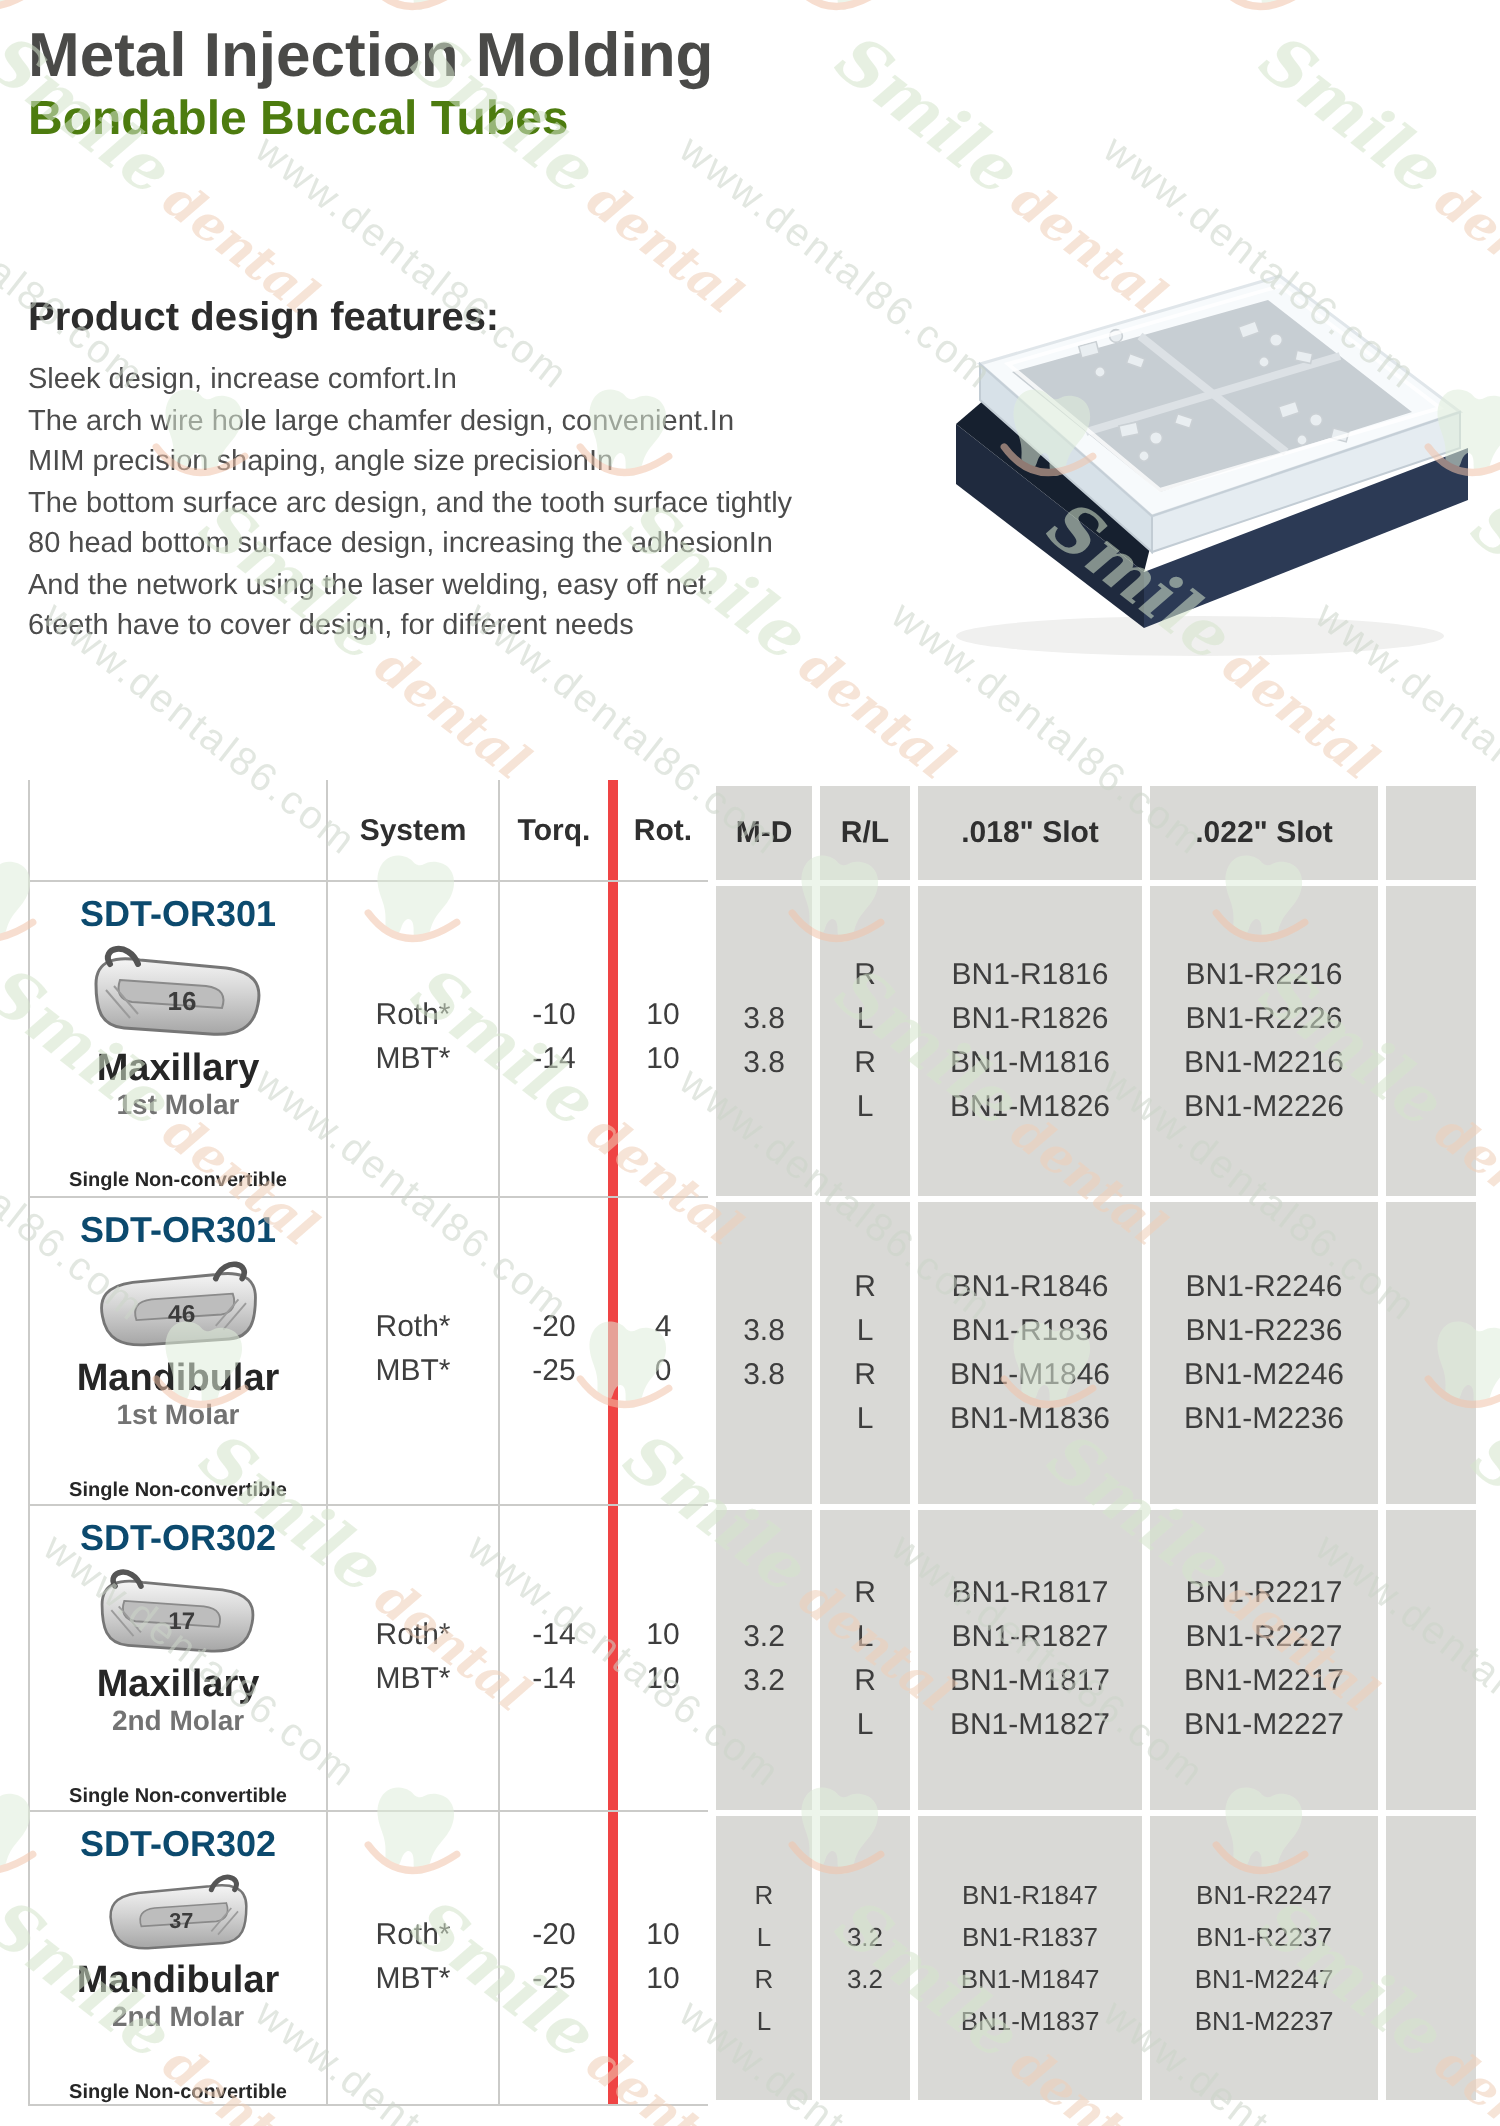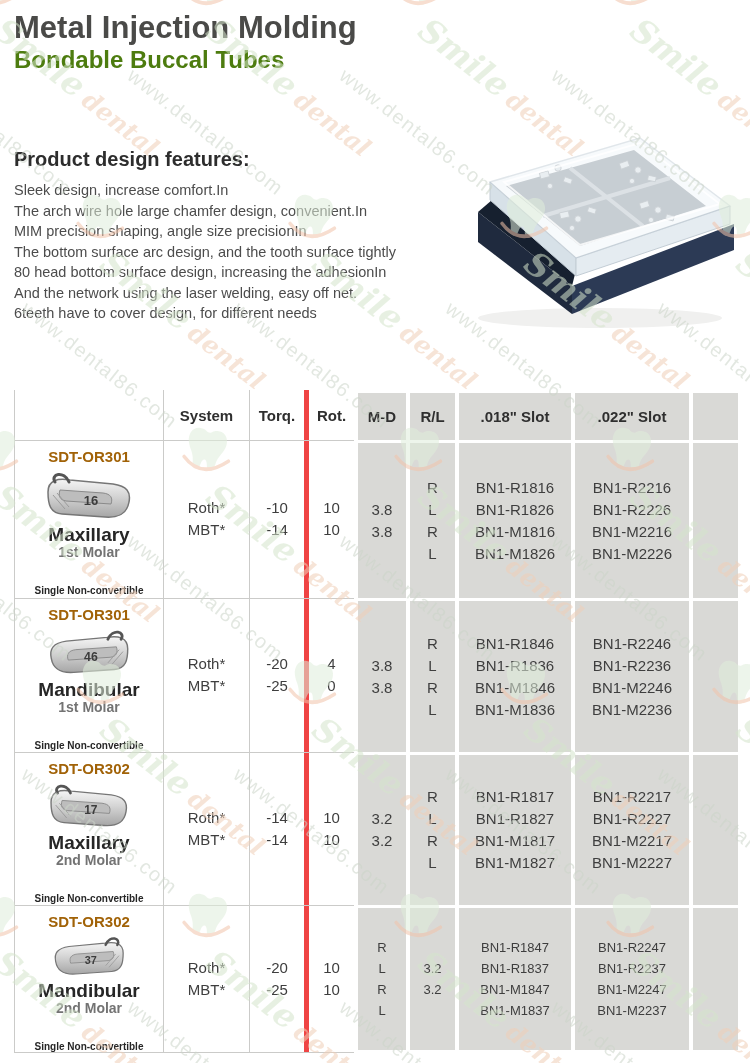--- a/index.html
+++ b/index.html
@@ -50,21 +50,21 @@
   .c-rl{width:45px;margin-left:4px;}
   .c-s18{width:112px;margin-left:4px;}
   .c-s22{width:114px;margin-left:4px;}
   .c-extra{width:45px;margin-left:4px;}
   .thead .cell{font-weight:bold;font-size:15px;color:#2f2f2f;}
   .n2{}
   .ln{line-height:22px;}
   .trow.compact .g .ln{font-size:13px;line-height:21px;}
   
   .c-product{justify-content:flex-start;padding-top:8px;}
-  .p-model{font-weight:bold;font-size:15px;color:#a16207;line-height:18px;}
+  .p-model{font-weight:bold;font-size:18px;color:#0c4a6e;line-height:18px;}
   .tube{width:100px;height:54px;margin-top:3px;}
   .flip .tube-body{transform:translate(100px,0) scaleX(-1);}
   .tube-num{font-size:13px;font-weight:bold;fill:#3c3c3c;}
   .p-jaw{font-weight:bold;font-size:19px;color:#262626;line-height:21px;margin-top:1px;}
   .p-molar{font-weight:bold;font-size:14px;color:#737373;line-height:15px;}
   .p-note{font-weight:bold;font-size:10px;color:#262626;line-height:12px;margin-top:25px;}
 </style>
 </head>
 <body>
 

